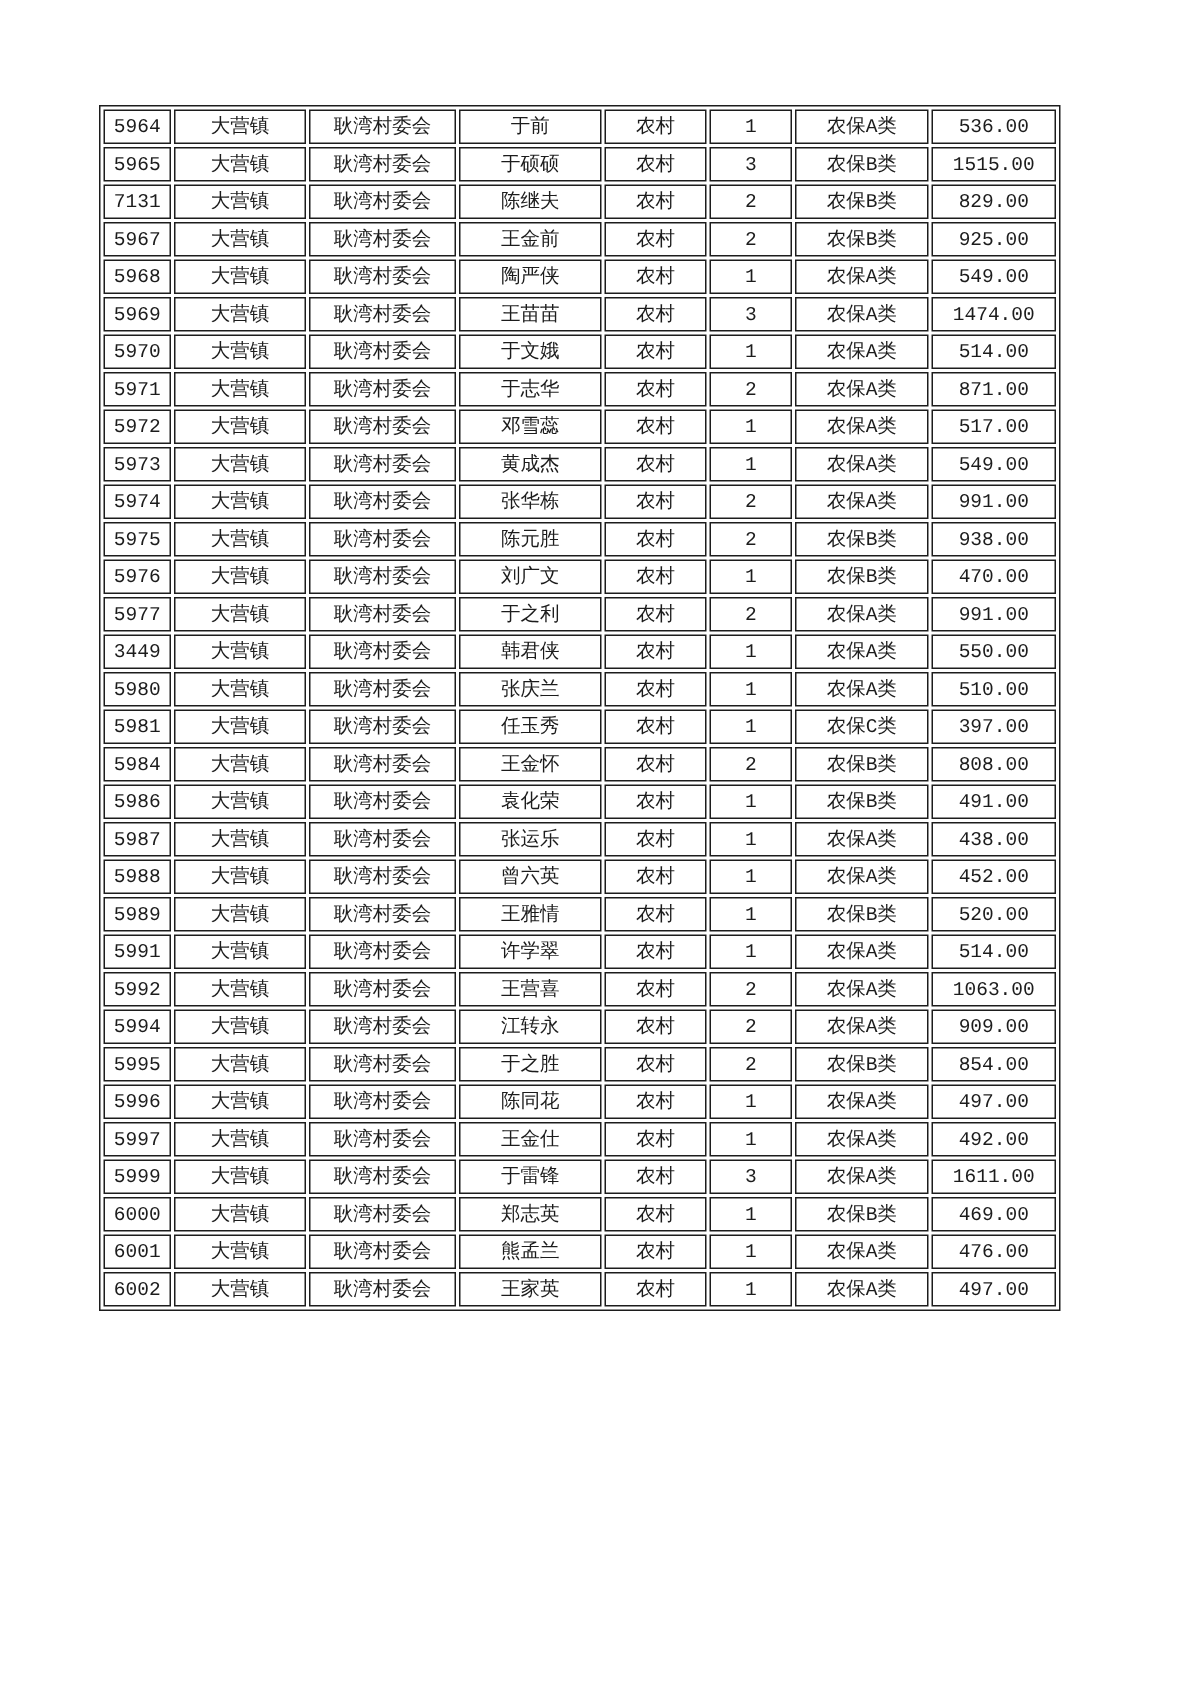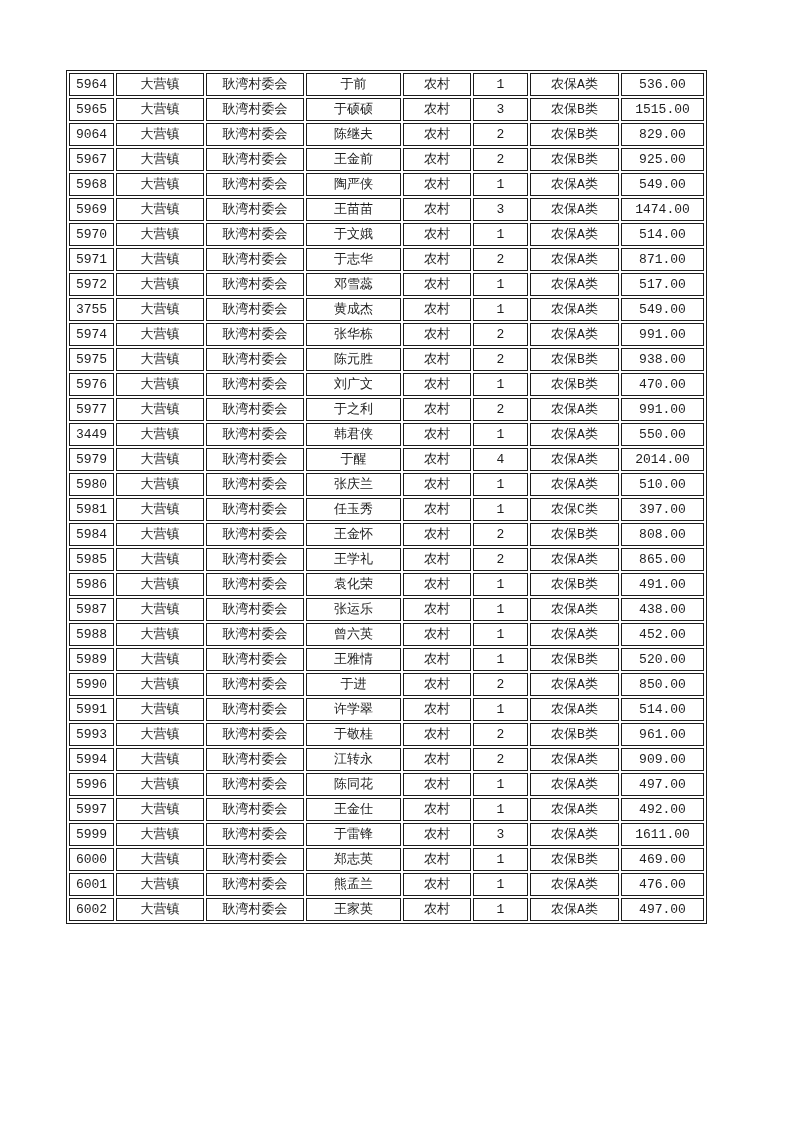--- a/index.html
+++ b/index.html
@@ -70,21 +70,21 @@
     <td>5965</td>
     <td>大营镇</td>
     <td>耿湾村委会</td>
     <td>于硕硕</td>
     <td>农村</td>
     <td>3</td>
     <td>农保B类</td>
     <td>1515.00</td>
   </tr>
         <tr>
-    <td>9064</td>
+    <td>7131</td>
     <td>大营镇</td>
     <td>耿湾村委会</td>
     <td>陈继夫</td>
     <td>农村</td>
     <td>2</td>
     <td>农保B类</td>
     <td>829.00</td>
   </tr>
         <tr>
     <td>5967</td>
@@ -140,21 +140,21 @@
     <td>5972</td>
     <td>大营镇</td>
     <td>耿湾村委会</td>
     <td>邓雪蕊</td>
     <td>农村</td>
     <td>1</td>
     <td>农保A类</td>
     <td>517.00</td>
   </tr>
         <tr>
-    <td>3755</td>
+    <td>5973</td>
     <td>大营镇</td>
     <td>耿湾村委会</td>
     <td>黄成杰</td>
     <td>农村</td>
     <td>1</td>
     <td>农保A类</td>
     <td>549.00</td>
   </tr>
         <tr>
     <td>5974</td>
@@ -198,30 +198,20 @@
   </tr>
         <tr>
     <td>3449</td>
     <td>大营镇</td>
     <td>耿湾村委会</td>
     <td>韩君侠</td>
     <td>农村</td>
     <td>1</td>
     <td>农保A类</td>
     <td>550.00</td>
-  </tr>
-        <tr>
-    <td>5979</td>
-    <td>大营镇</td>
-    <td>耿湾村委会</td>
-    <td>于醒</td>
-    <td>农村</td>
-    <td>4</td>
-    <td>农保A类</td>
-    <td>2014.00</td>
   </tr>
         <tr>
     <td>5980</td>
     <td>大营镇</td>
     <td>耿湾村委会</td>
     <td>张庆兰</td>
     <td>农村</td>
     <td>1</td>
     <td>农保A类</td>
     <td>510.00</td>
@@ -240,30 +230,20 @@
     <td>5984</td>
     <td>大营镇</td>
     <td>耿湾村委会</td>
     <td>王金怀</td>
     <td>农村</td>
     <td>2</td>
     <td>农保B类</td>
     <td>808.00</td>
   </tr>
         <tr>
-    <td>5985</td>
-    <td>大营镇</td>
-    <td>耿湾村委会</td>
-    <td>王学礼</td>
-    <td>农村</td>
-    <td>2</td>
-    <td>农保A类</td>
-    <td>865.00</td>
-  </tr>
-        <tr>
     <td>5986</td>
     <td>大营镇</td>
     <td>耿湾村委会</td>
     <td>袁化荣</td>
     <td>农村</td>
     <td>1</td>
     <td>农保B类</td>
     <td>491.00</td>
   </tr>
         <tr>
@@ -290,58 +270,58 @@
     <td>5989</td>
     <td>大营镇</td>
     <td>耿湾村委会</td>
     <td>王雅情</td>
     <td>农村</td>
     <td>1</td>
     <td>农保B类</td>
     <td>520.00</td>
   </tr>
         <tr>
-    <td>5990</td>
-    <td>大营镇</td>
-    <td>耿湾村委会</td>
-    <td>于进</td>
-    <td>农村</td>
-    <td>2</td>
-    <td>农保A类</td>
-    <td>850.00</td>
-  </tr>
-        <tr>
     <td>5991</td>
     <td>大营镇</td>
     <td>耿湾村委会</td>
     <td>许学翠</td>
     <td>农村</td>
     <td>1</td>
     <td>农保A类</td>
     <td>514.00</td>
   </tr>
         <tr>
-    <td>5993</td>
-    <td>大营镇</td>
-    <td>耿湾村委会</td>
-    <td>于敬桂</td>
-    <td>农村</td>
-    <td>2</td>
-    <td>农保B类</td>
-    <td>961.00</td>
+    <td>5992</td>
+    <td>大营镇</td>
+    <td>耿湾村委会</td>
+    <td>王营喜</td>
+    <td>农村</td>
+    <td>2</td>
+    <td>农保A类</td>
+    <td>1063.00</td>
   </tr>
         <tr>
     <td>5994</td>
     <td>大营镇</td>
     <td>耿湾村委会</td>
     <td>江转永</td>
     <td>农村</td>
     <td>2</td>
     <td>农保A类</td>
     <td>909.00</td>
+  </tr>
+        <tr>
+    <td>5995</td>
+    <td>大营镇</td>
+    <td>耿湾村委会</td>
+    <td>于之胜</td>
+    <td>农村</td>
+    <td>2</td>
+    <td>农保B类</td>
+    <td>854.00</td>
   </tr>
         <tr>
     <td>5996</td>
     <td>大营镇</td>
     <td>耿湾村委会</td>
     <td>陈同花</td>
     <td>农村</td>
     <td>1</td>
     <td>农保A类</td>
     <td>497.00</td>

